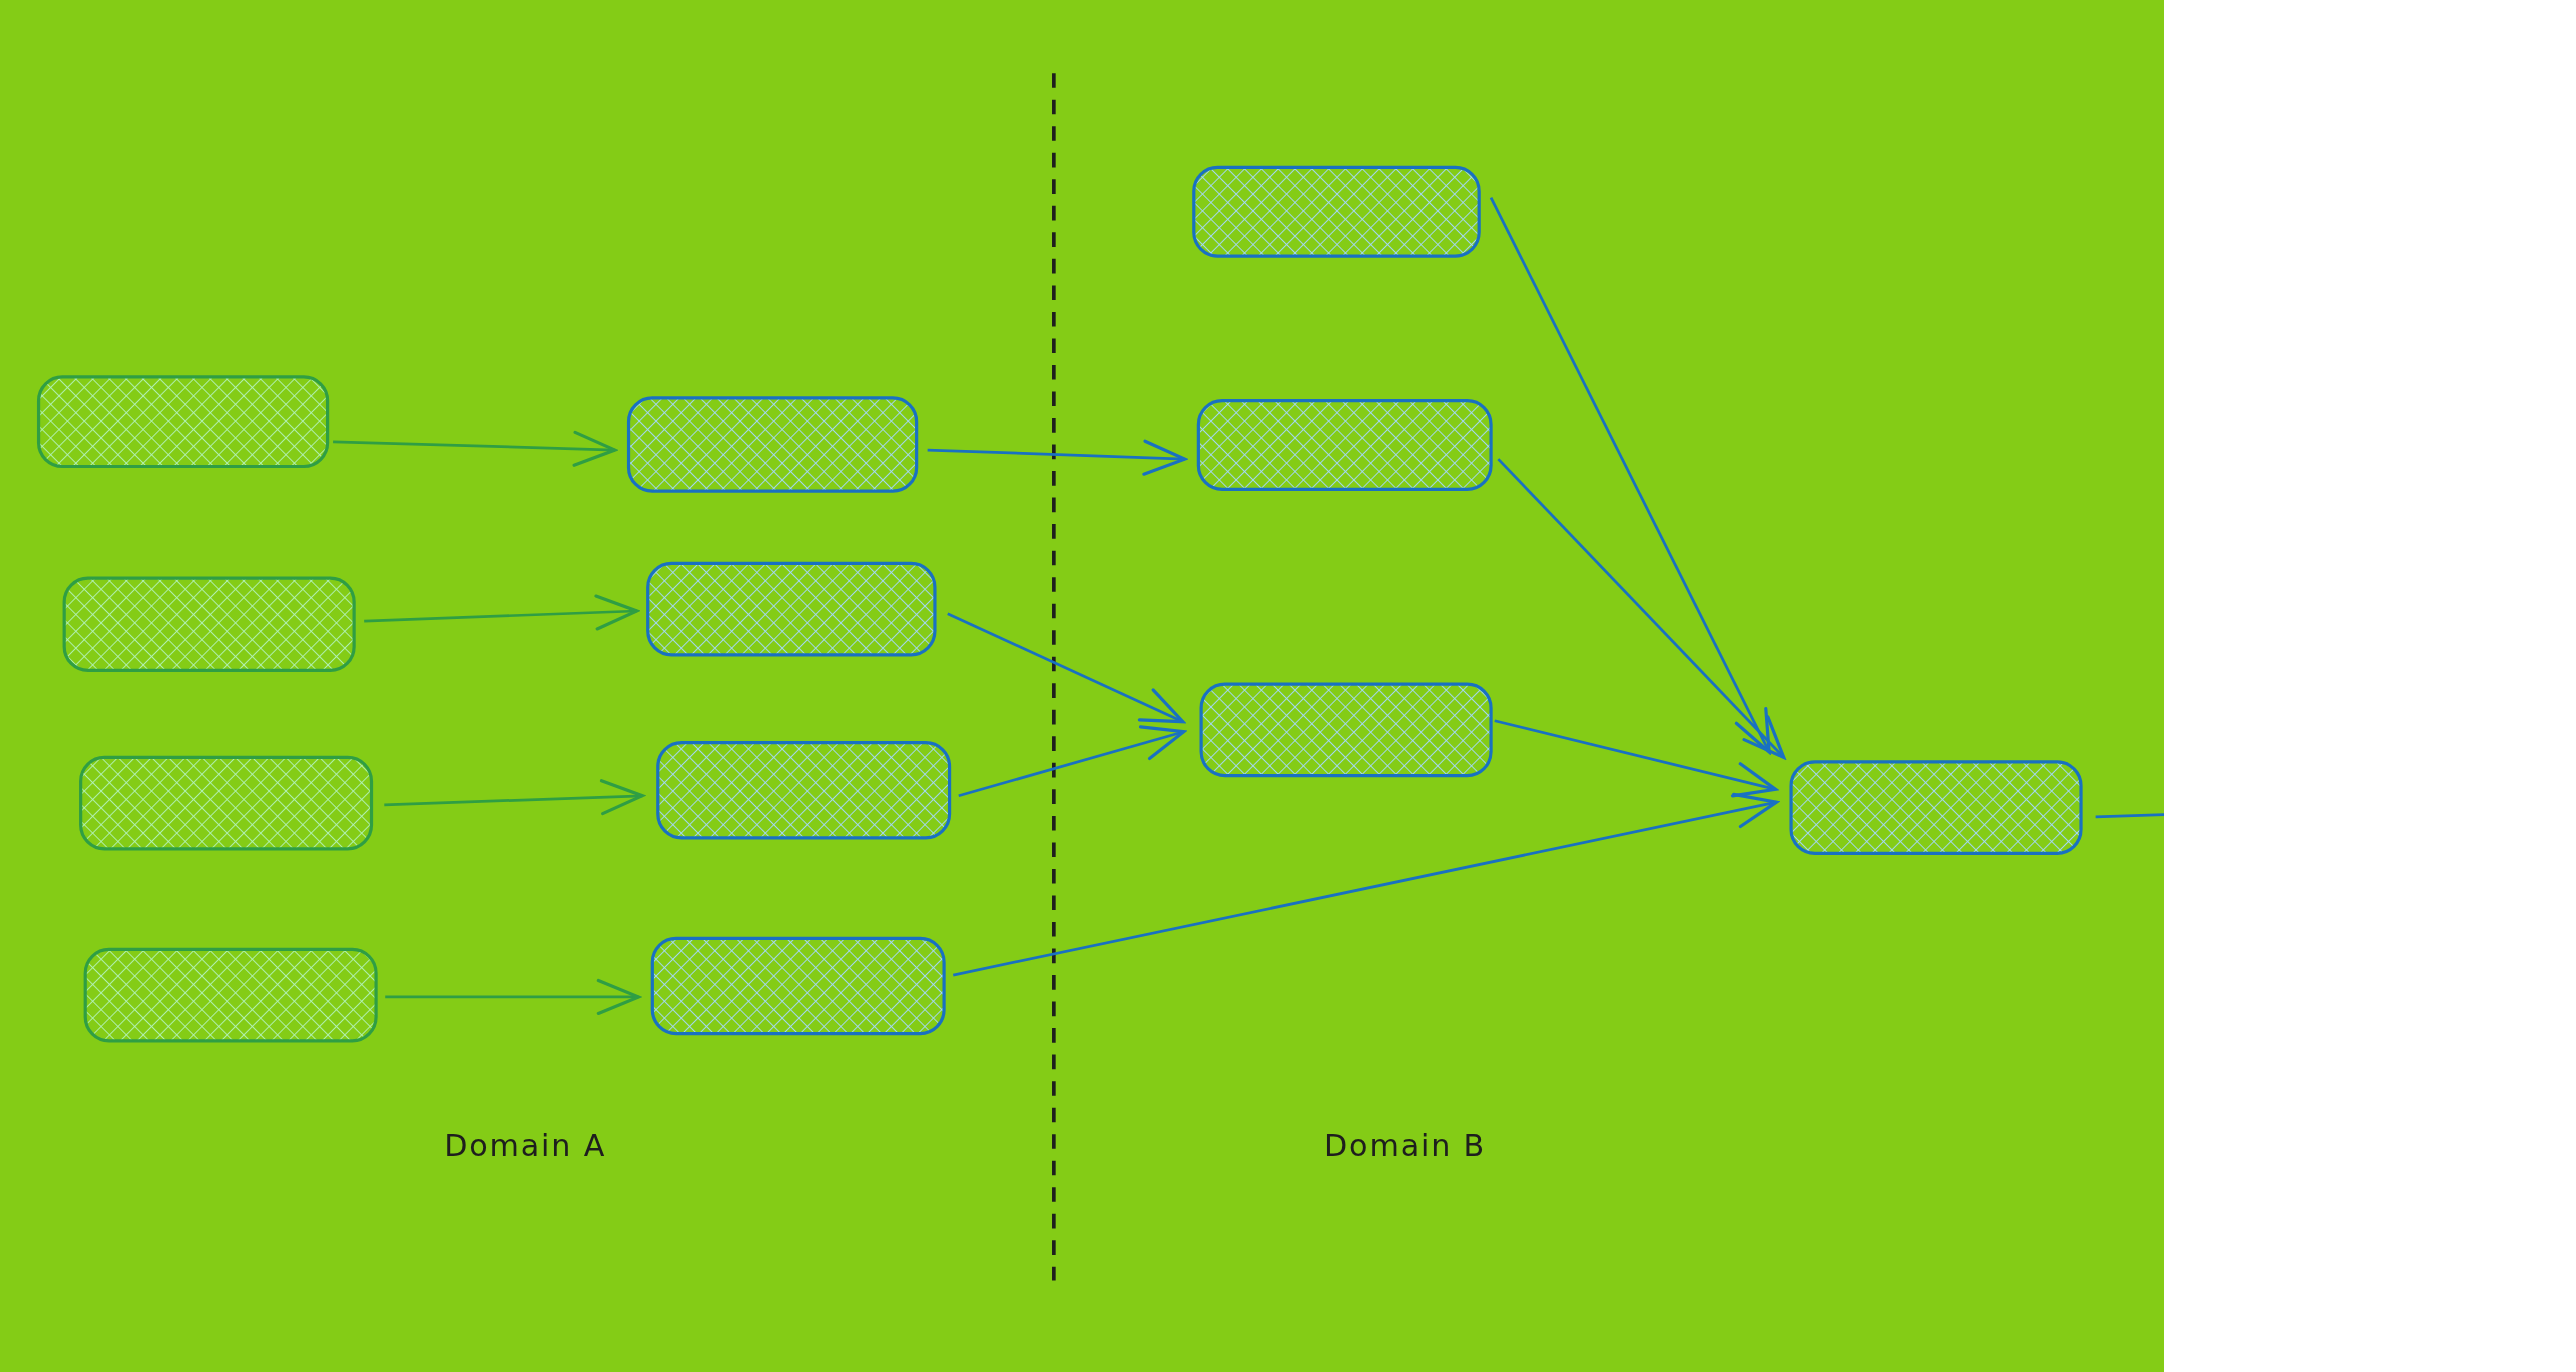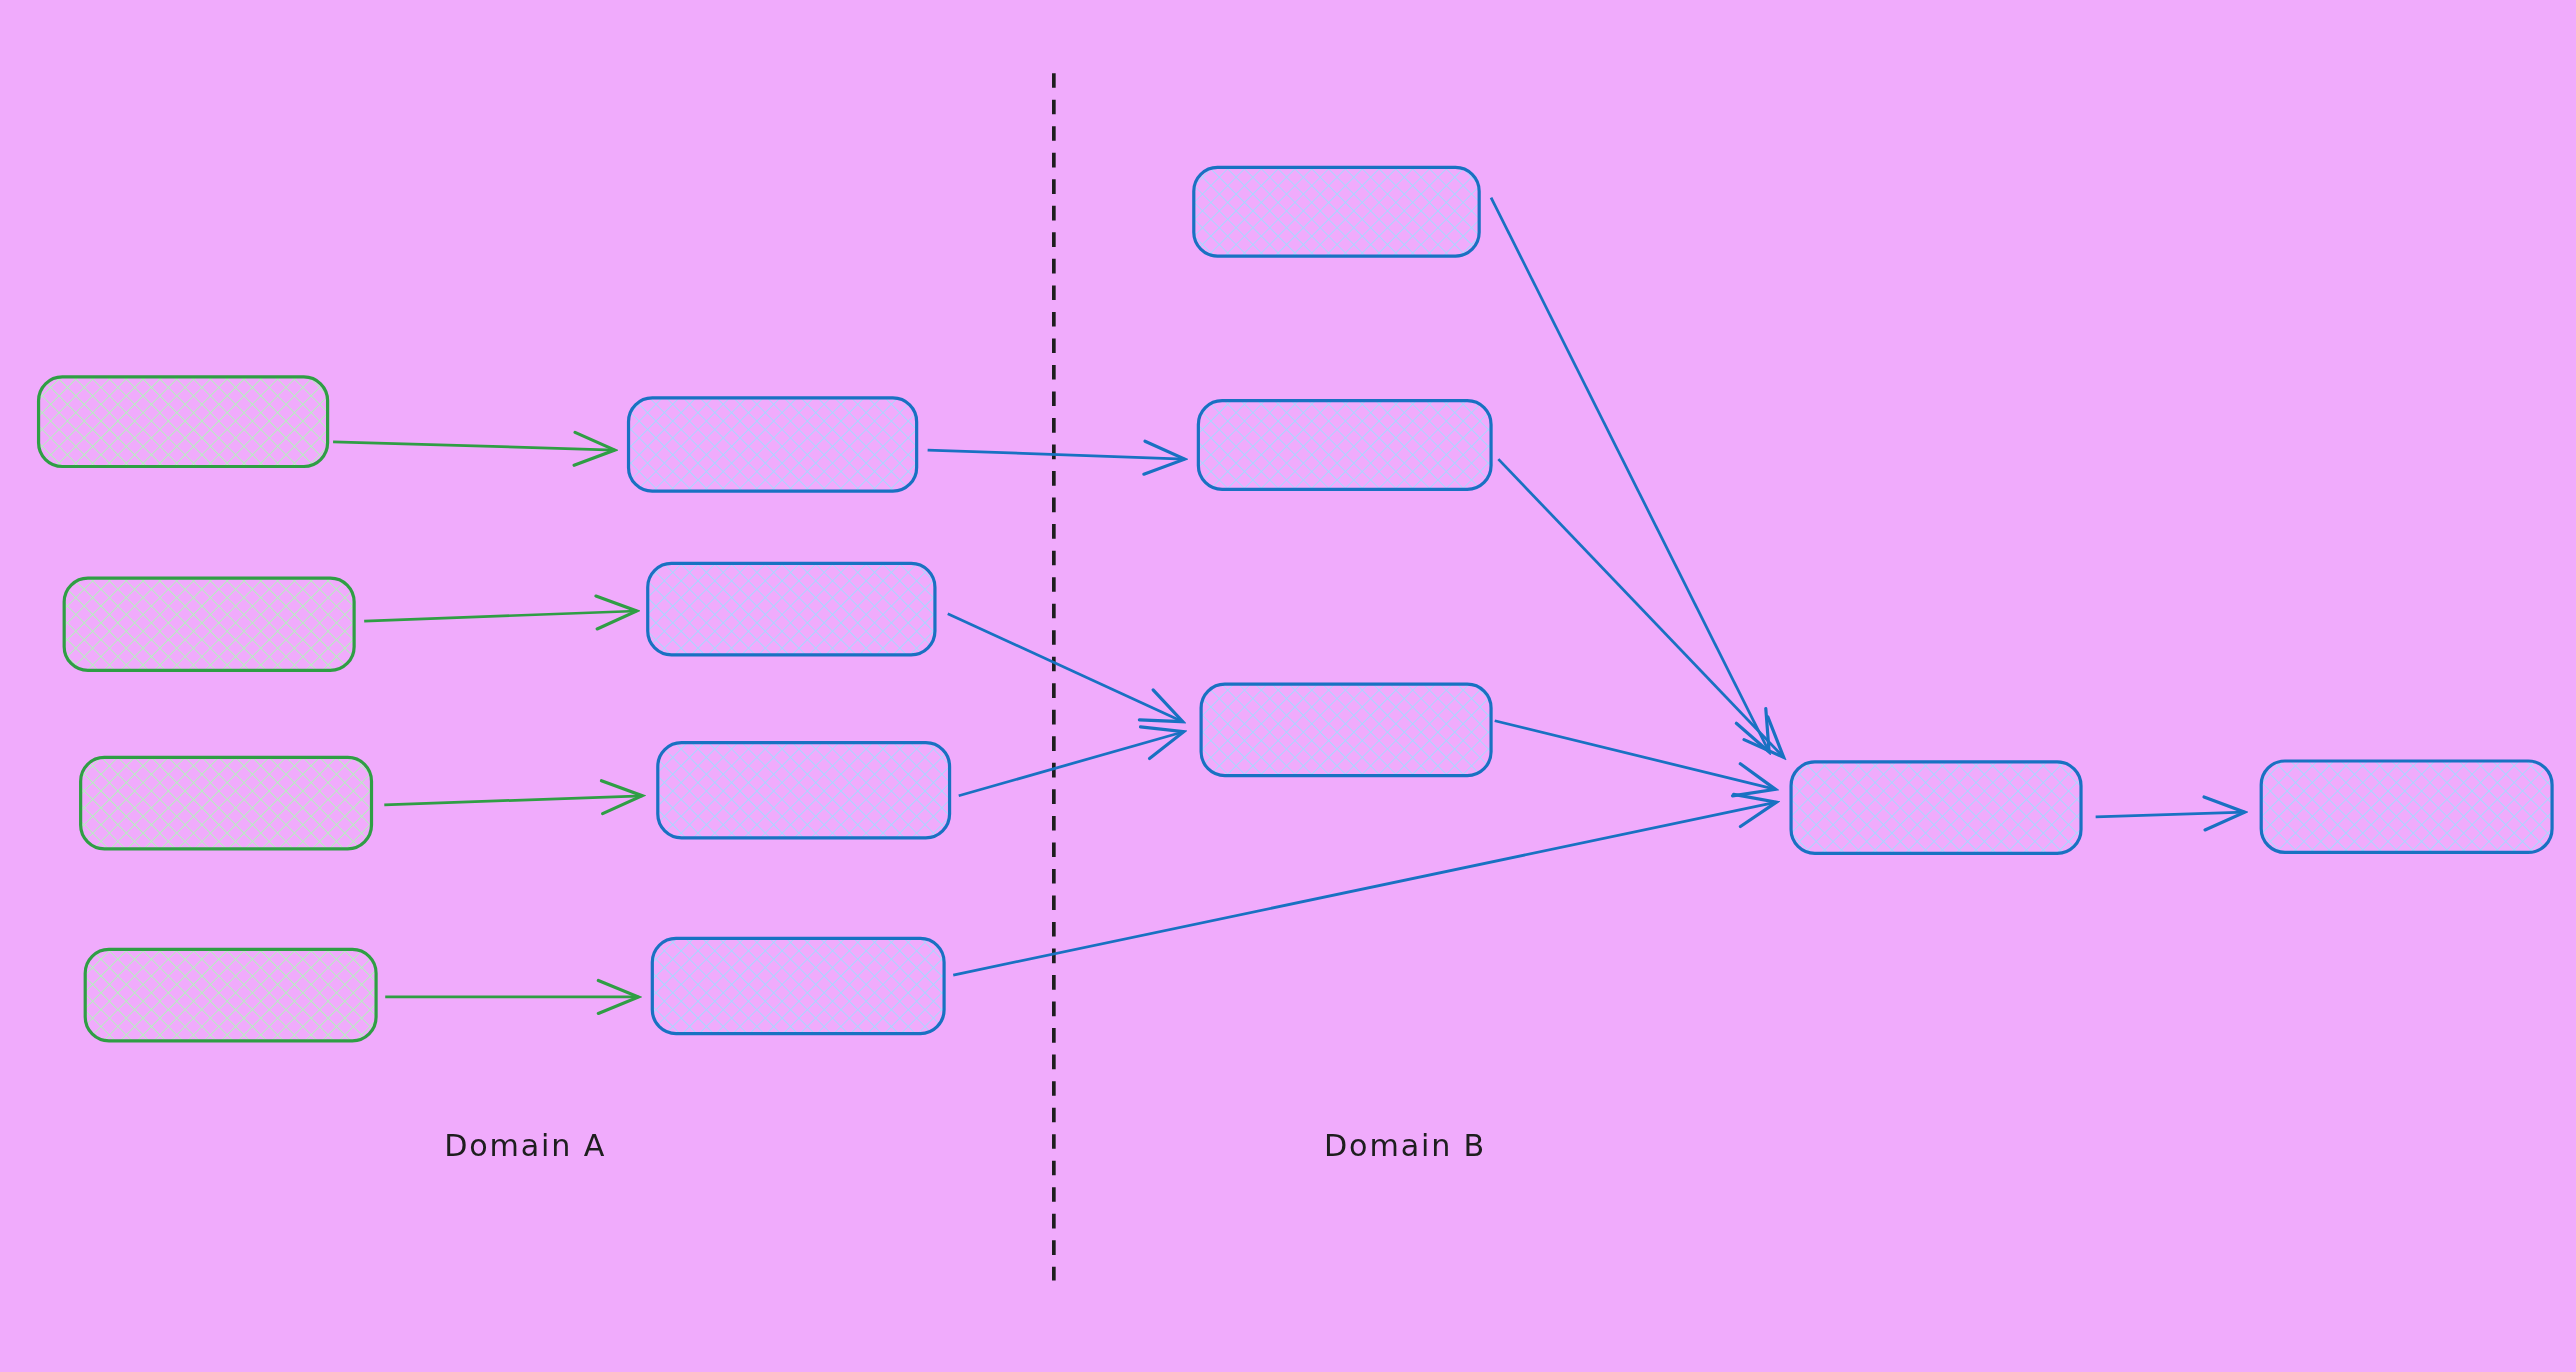--- a/index.html
+++ b/index.html
@@ -2,23 +2,23 @@
 <html style="font-size:14.6px"><head>
 <meta charset="utf-8">
 <style>
   html, body {
     margin: 0;
     padding: 0;
     background: #ffffff;
   }
   .canvas {
     position: relative;
-    width: 2576px;
+    width: 2164px;
     height: 1372px;
-    background: #f0abfc;
+    background: #84cc16;
     overflow: hidden;
   }
   svg { display: block; }
   .domain-label {
     font-family: "DejaVu Sans", cursive, sans-serif;
     font-size: 33px;
     letter-spacing: 2px;
     font-weight: 500;
   }
   .node { stroke-width: 3.5; }

